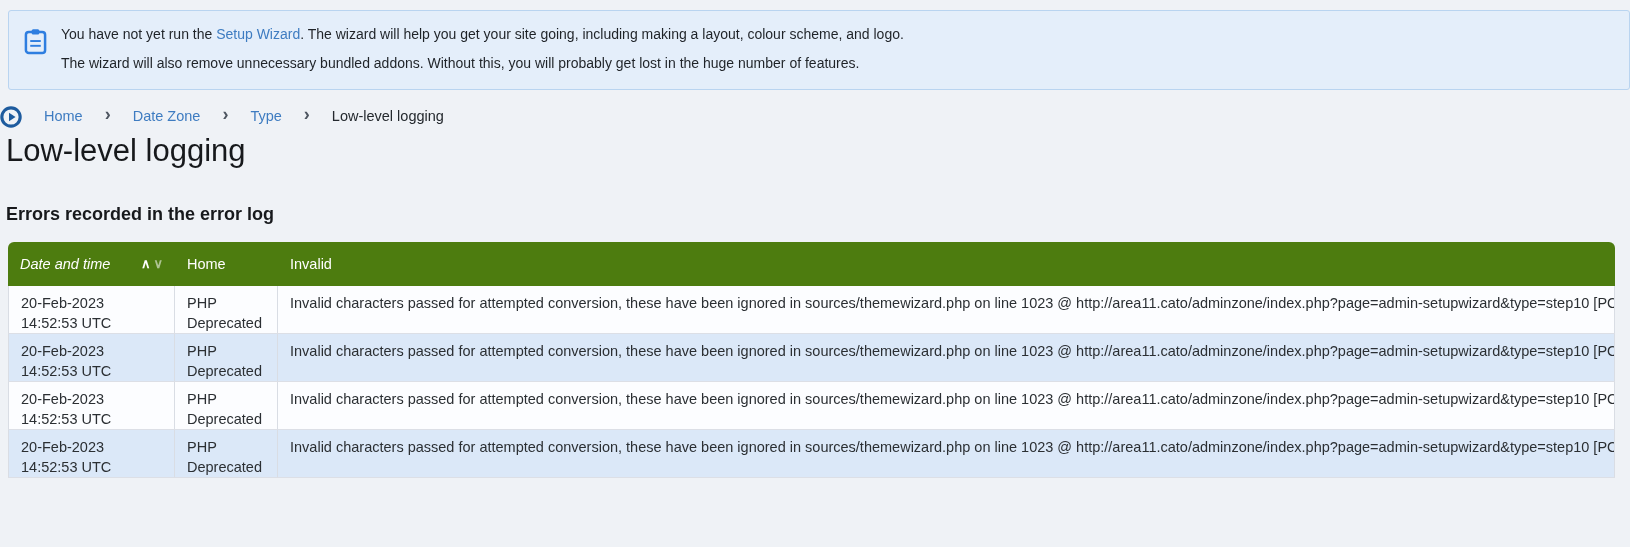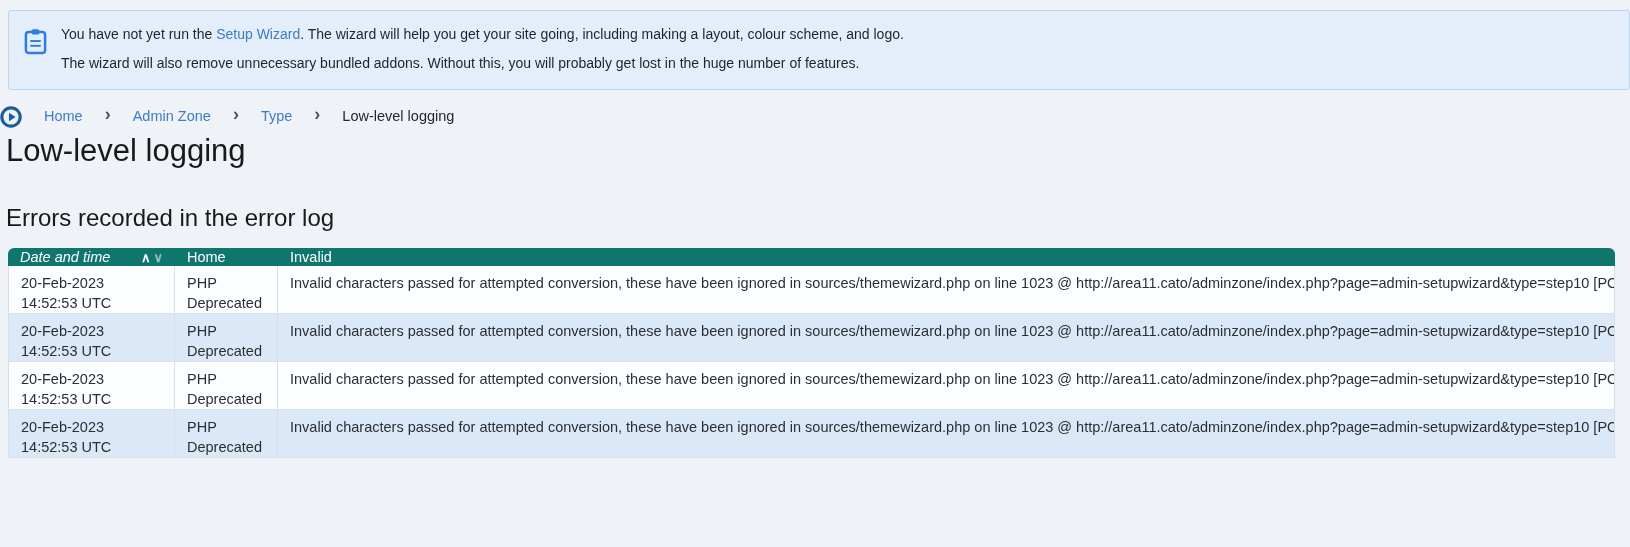--- a/index.html
+++ b/index.html
@@ -34,30 +34,30 @@
   .crumb-icon { display: inline-flex; position: relative; top: 1px; }
   .crumb-sep { color: #4d5560; font-weight: bold; font-size: 18px; line-height: 1; position: relative; top: -2px; }
   .crumb-current { color: #24292e; }
 
   
   h1.page-title {
     font-size: 31px; font-weight: 400; color: #17191c;
     margin: 7px 0 0 6px; line-height: 1.1;
   }
   h2.section-heading {
-    font-size: 24px; font-weight: 400; color: #17191c;
+    font-size: 18px; font-weight: 700; color: #17191c;
     margin: 37px 0 0 6px; line-height: 1.1;
   }
 
   
   .log-table-wrap { margin: 17px 15px 0 8px; }
   table.log-table { border-collapse: separate; border-spacing: 0; width: 100%; table-layout: fixed; }
   .log-table th {
-    background: #0f766e; color: #ffffff; font-weight: 400; font-size: 14.5px;
-    text-align: left; padding: 0 12px; height: 18px; vertical-align: middle;
+    background: #4d7c0f; color: #ffffff; font-weight: 400; font-size: 14.5px;
+    text-align: left; padding: 0 12px; height: 44px; vertical-align: middle;
   }
   .log-table th:first-child { border-radius: 6px 0 0 0; }
   .log-table th:last-child  { border-radius: 0 6px 0 0; }
   .th-flex { display: flex; align-items: center; justify-content: space-between; }
   .th-sorted-label { font-style: italic; }
   .sort-arrows { display: inline-flex; gap: 3px; font-size: 13px; font-weight: bold; }
   .sort-asc { color: #ffffff; cursor: pointer; }
   .sort-desc { color: rgba(255,255,255,0.55); cursor: pointer; }
 
   .log-table td {
@@ -92,21 +92,21 @@
 
 <div class="breadcrumb">
   <span class="crumb-icon">
     <svg width="22" height="22" viewBox="0 0 24 24">
       <circle cx="12" cy="12" r="10" fill="none" stroke="#1d5b9e" stroke-width="3.4"></circle>
       <path d="M9.8 7.3 L17 12 L9.8 16.7 Z" fill="#1d5b9e"></path>
     </svg>
   </span>
   <a class="link">Home</a>
   <span class="crumb-sep">›</span>
-  <a class="link">Admin Zone</a>
+  <a class="link">Date Zone</a>
   <span class="crumb-sep">›</span>
   <a class="link">Type</a>
   <span class="crumb-sep">›</span>
   <span class="crumb-current">Low-level logging</span>
 </div>
 
 <h1 class="page-title">Low-level logging</h1>
 
 <h2 class="section-heading">Errors recorded in the error log</h2>
 

